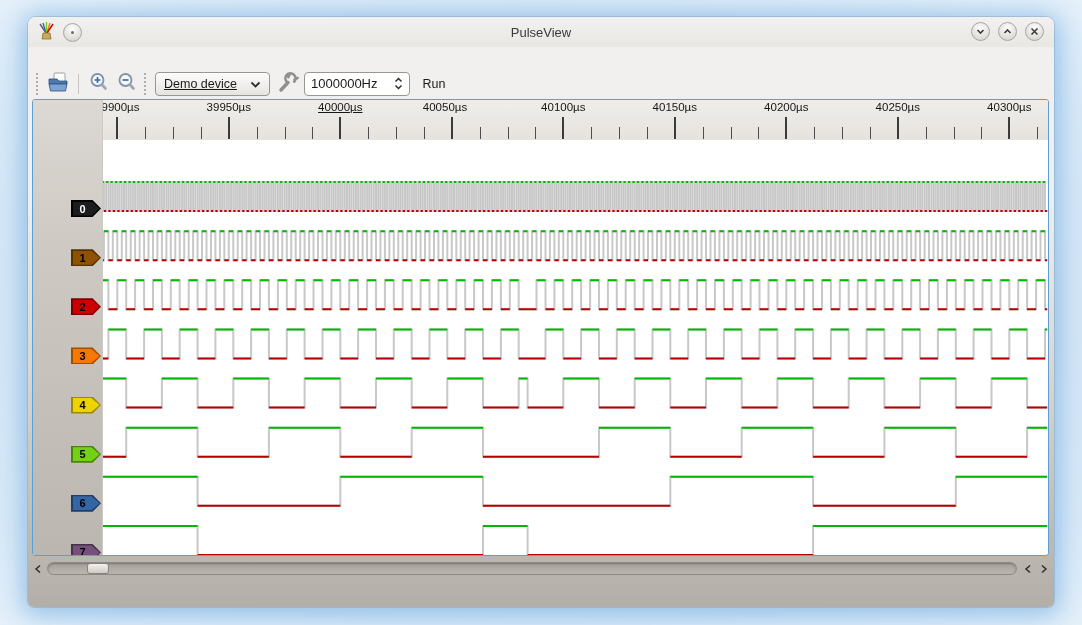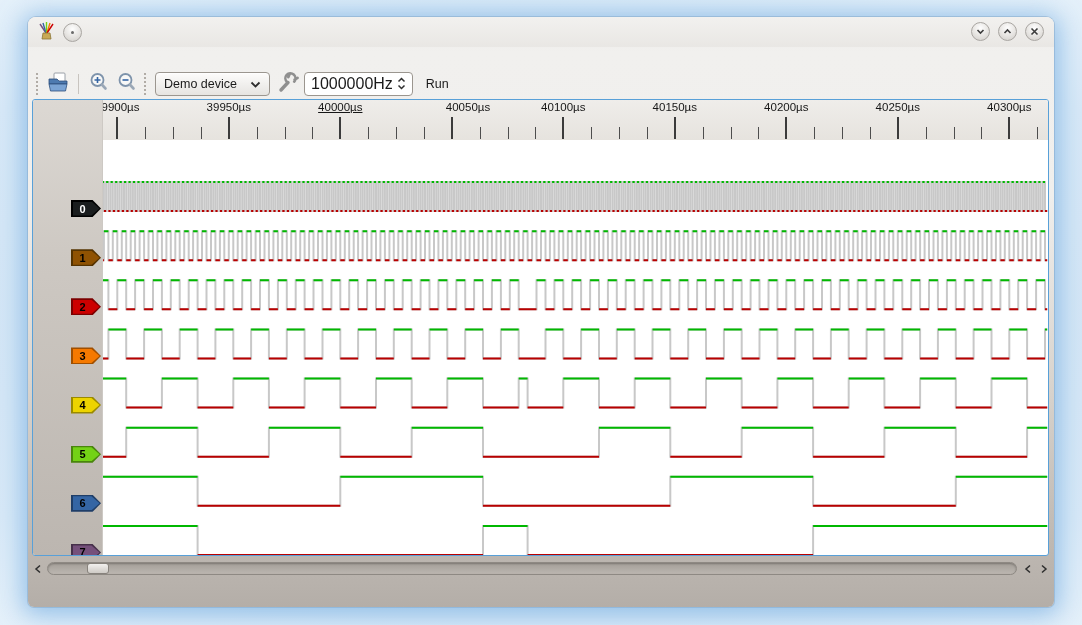--- a/index.html
+++ b/index.html
@@ -39,24 +39,24 @@
     display:flex; align-items:center; padding-left:5px; }
   .handle { width:5px; height:22px; border-left:2px dotted #b1aca6; margin:0 3px; }
   .vsep { width:1px; height:20px; background:#c8c4bf; margin:0 6px; }
   .tool-btn { display:flex; align-items:center; justify-content:center;
     width:28px; height:26px; }
   .combo { display:flex; align-items:center; gap:8px; height:24px;
     border:1px solid #9b968f; border-radius:4px; padding:0 8px;
     background:linear-gradient(to bottom,#fdfcfb 0%,#f2f1ef 45%,#e6e4e1 100%);
     font-size:12.5px; color:#1a1a1a; margin:0 3px;
     box-shadow:0 1px 1px rgba(255,255,255,.8) inset; }
-  .combo .val { min-width:78px; }
+  .combo .val { min-width:78px;text-decoration:underline; }
   .spin { display:flex; align-items:center; height:24px; border:1px solid #9b968f;
-    border-radius:4px; padding:0 6px; background:#ffffff; font-size:16px; color:#1a1a1a;
-    margin:4px 3px; gap:4px; }
+    border-radius:4px; padding:0 6px; background:#ffffff; font-size:13px; color:#1a1a1a;
+    margin:4px 3px; gap:16px; }
   .spin .arrows { display:flex; flex-direction:column; gap:1px; }
   .run-label { font-size:12.5px; color:#1a1a1a; margin-left:10px; }
 
   
   .trace-view { position:absolute; left:4px; top:82px; width:1017px; height:457px;
     border:1px solid #58a0d8; border-radius:3px; background:#ffffff; overflow:hidden; }
   .sidebar { position:absolute; left:0; top:0; width:70px; bottom:0;
     background:linear-gradient(to bottom,#dcd8d3 0%,#cdc8c2 35%,#bcb6b0 100%);
     border-right:1px solid #cdc9c4; }
   .ruler { position:absolute; left:70px; top:0; width:945px; height:40px;
@@ -87,20 +87,21 @@
     border:1px solid #87827c; border-radius:3px;
     background:linear-gradient(to bottom,#f2f0ee 0%,#dedbd7 55%,#cfcbc6 100%); }
   .sc-right { display:flex; gap:4px; margin-left:2px; }
 </style>
 </head>
 <body>
 
 <div class="window">
 
   <div class="titlebar">
+    <div class="win-title">PulseView</div>
     <div class="tb-left">
       <span>
         <svg width="17" height="19" viewBox="0 0 17 19">
           <g stroke-width="1.4" fill="none">
             <path d="M8 12 L2 3" stroke="#75507b"></path>
             <path d="M8 12 L5 2" stroke="#3465a4"></path>
             <path d="M8.5 12 L8.5 1" stroke="#73d216"></path>
             <path d="M9 12 L12 2" stroke="#f57900"></path>
             <path d="M9 12 L15 3" stroke="#cc0000"></path>
           </g>
@@ -194,21 +195,21 @@
 
   <div class="trace-view" id="trace-view">
     <div class="sidebar"></div>
     <div class="ruler" id="ruler">
         <div class="ruler-label" style="left: -20.7px;">39900µs</div>
         <div class="tick-major" style="left: 13.3px;"></div>
         <div class="ruler-label" style="left: 90.8px;">39950µs</div>
         <div class="tick-major" style="left: 124.8px;"></div>
         <div class="ruler-label" style="left: 202.3px; text-decoration: underline;">40000µs</div>
         <div class="tick-major" style="left: 236.3px;"></div>
-        <div class="ruler-label" style="left: 330px;">40050µs</div>
+        <div class="ruler-label" style="left: 307px;">40050µs</div>
         <div class="tick-major" style="left: 347.8px;"></div>
         <div class="ruler-label" style="left: 425.3px;">40100µs</div>
         <div class="tick-major" style="left: 459.3px;"></div>
         <div class="ruler-label" style="left: 536.8px;">40150µs</div>
         <div class="tick-major" style="left: 570.8px;"></div>
         <div class="ruler-label" style="left: 648.3px; text-align: center;">40200µs</div>
         <div class="tick-major" style="left: 682.3px;"></div>
         <div class="ruler-label" style="left: 759.8px;">40250µs</div>
         <div class="tick-major" style="left: 793.8px;"></div>
         <div class="ruler-label" style="left: 871.3px;">40300µs</div>

